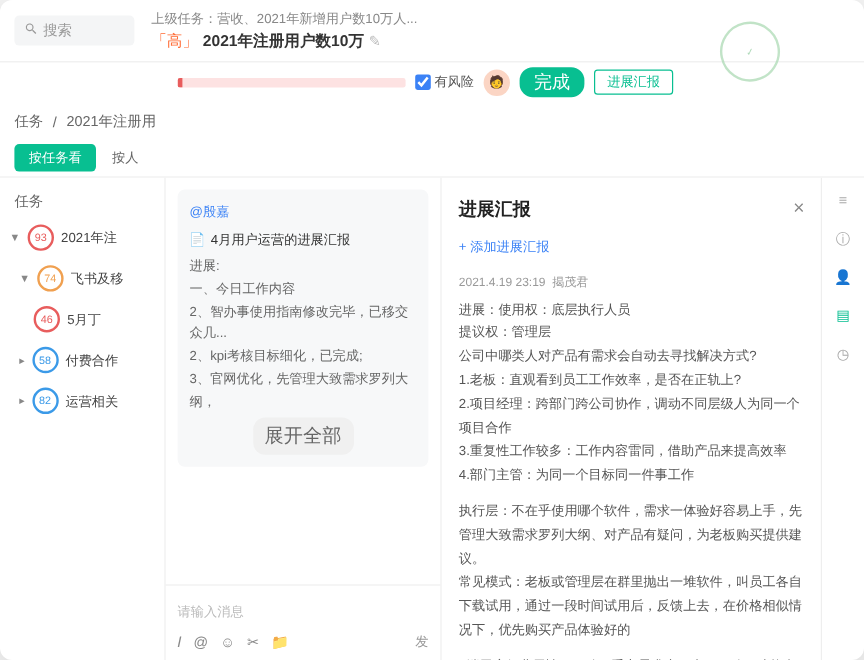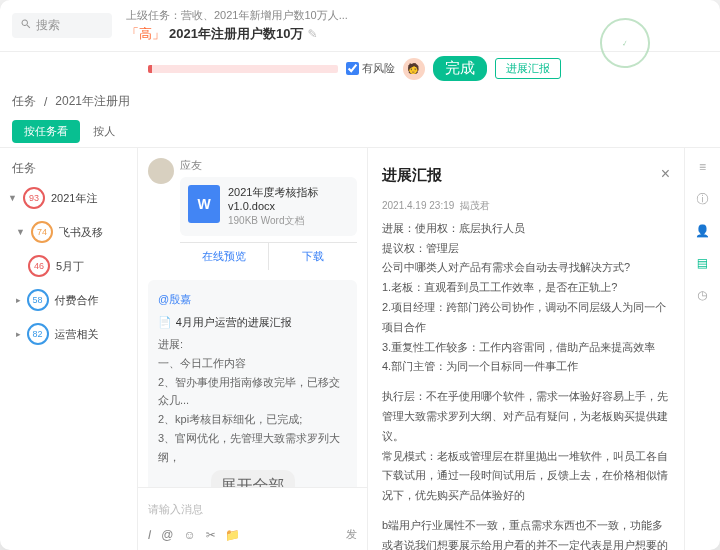--- a/index.html
+++ b/index.html
@@ -142,37 +142,20 @@
       </div>
       <div class="task-item indent1">
         <span class="triangle">▸</span>
         <span class="ring blue">82</span>
         <span>运营相关</span>
       </div>
     </div>
 
     <div class="chat-col">
       <div class="chat-body">
-        <div class="msg">
-          <div class="msg-avatar"></div>
-          <div class="msg-content">
-            <div class="msg-name">应友</div>
-            <div class="file-card">
-              <div class="file-icon">W</div>
-              <div class="file-info">
-                <div class="file-name">2021年度考核指标v1.0.docx</div>
-                <div class="file-meta">190KB Word文档</div>
-              </div>
-            </div>
-            <div class="file-actions">
-              <div class="file-action">在线预览</div>
-              <div class="file-action">下载</div>
-            </div>
-          </div>
-        </div>
         <div class="report-card">
           <div class="mention">@殷嘉</div>
           <div class="title2">
               <span>📄</span>
               <span>4月用户运营的进展汇报</span>
             </div>
           <div>进展:</div>
           <div>一、今日工作内容</div>
           <div>2、智办事使用指南修改完毕，已移交众几...</div>
           <div>2、kpi考核目标细化，已完成;</div>
@@ -193,20 +176,21 @@
         </div>
       </div>
     </div>
 
     <div class="right-col">
       <div class="detail">
         <div class="detail-header">
           <span class="detail-title">进展汇报</span>
           <span class="close-x">×</span>
         </div>
+        <a class="add-link">+ 添加进展汇报</a>
         <div class="date-author"><span>2021.4.19 23:19</span>&nbsp;&nbsp;<span>揭茂君</span></div>
         <div class="bullet-sec">
           <div>进展：使用权：底层执行人员</div>
           <div>提议权：管理层</div>
           <div>公司中哪类人对产品有需求会自动去寻找解决方式?</div>
           <div>1.老板：直观看到员工工作效率，是否在正轨上?</div>
           <div>2.项目经理：跨部门跨公司协作，调动不同层级人为同一个项目合作</div>
           <div>3.重复性工作较多：工作内容雷同，借助产品来提高效率</div>
           <div>4.部门主管：为同一个目标同一件事工作</div>
         </div>

